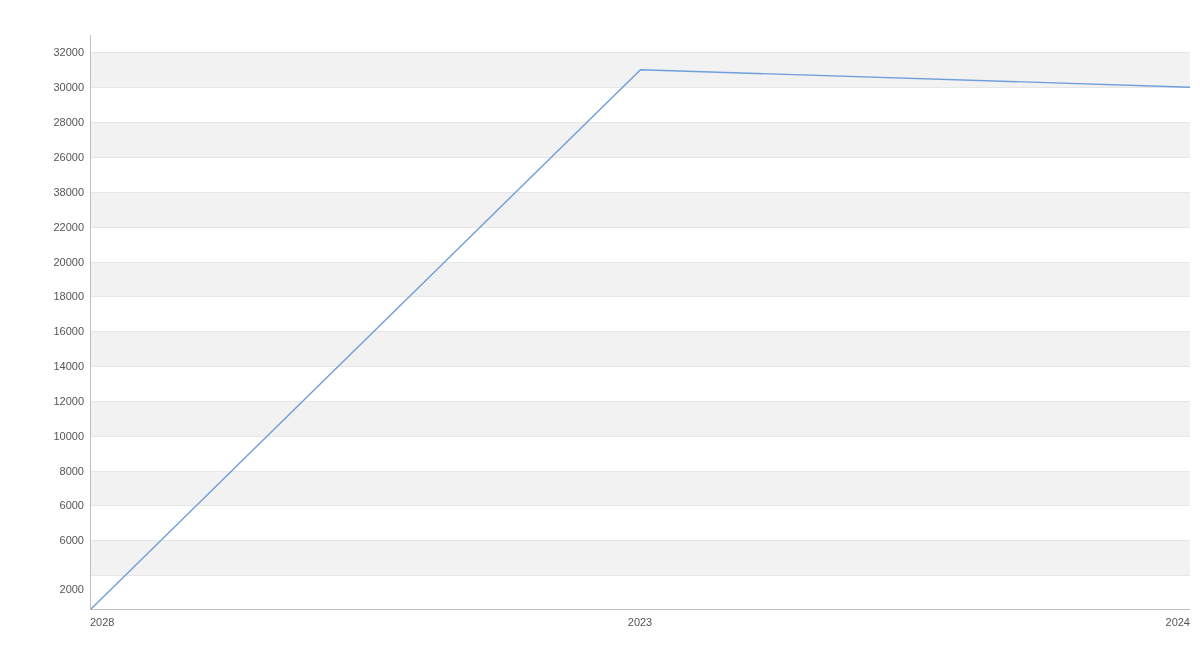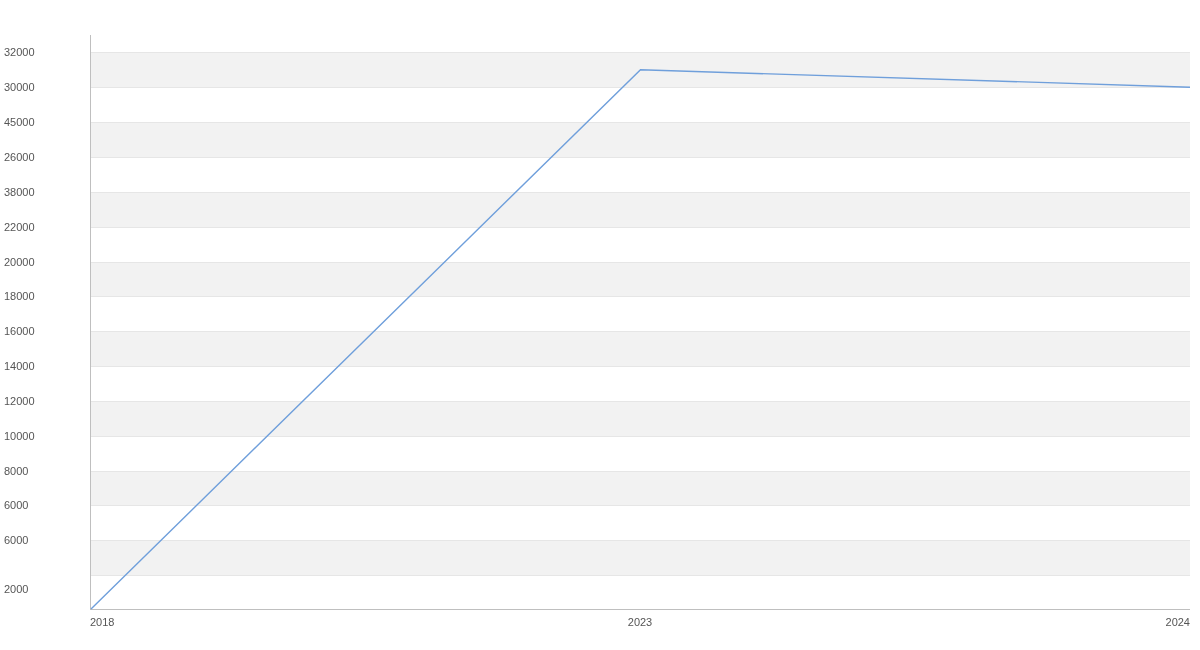--- a/index.html
+++ b/index.html
@@ -45,20 +45,21 @@
   .grid-line {
     position: absolute;
     left: 0; right: 0;
     height: 1px;
     background: #e6e6e6;
   }
   .y-tick {
     position: absolute;
     right: 1116px;
     width: 80px;
+    text-align: right;
     color: #555;
     font-size: 11px;
     transform: translateY(-50%);
   }
   .x-tick {
     position: absolute;
     top: 616px; 
     color: #555;
     font-size: 11px;
     transform: translateX(-50%);
@@ -111,19 +112,19 @@
     <div class="y-tick" style="top: 470.606px;">8000</div>
     <div class="y-tick" style="top: 435.758px;">10000</div>
     <div class="y-tick" style="top: 400.909px;">12000</div>
     <div class="y-tick" style="top: 366.061px;">14000</div>
     <div class="y-tick" style="top: 331.212px;">16000</div>
     <div class="y-tick" style="top: 296.364px;">18000</div>
     <div class="y-tick" style="top: 261.515px;">20000</div>
     <div class="y-tick" style="top: 226.667px;">22000</div>
     <div class="y-tick" style="top: 191.818px;">38000</div>
     <div class="y-tick" style="top: 156.97px;">26000</div>
-    <div class="y-tick" style="top: 122.121px;">45000</div>
+    <div class="y-tick" style="top: 122.121px;">28000</div>
     <div class="y-tick" style="top: 87.2727px;">30000</div>
     <div class="y-tick" style="top: 52.4242px;">32000</div>
-    <div class="x-tick first" style="left: 90px;">2018</div>
+    <div class="x-tick first" style="left: 90px;">2028</div>
     <div class="x-tick" style="left: 640px;">2023</div>
     <div class="x-tick last" style="left: 1190px;">2024</div>
   </div>
 
 </body></html>

